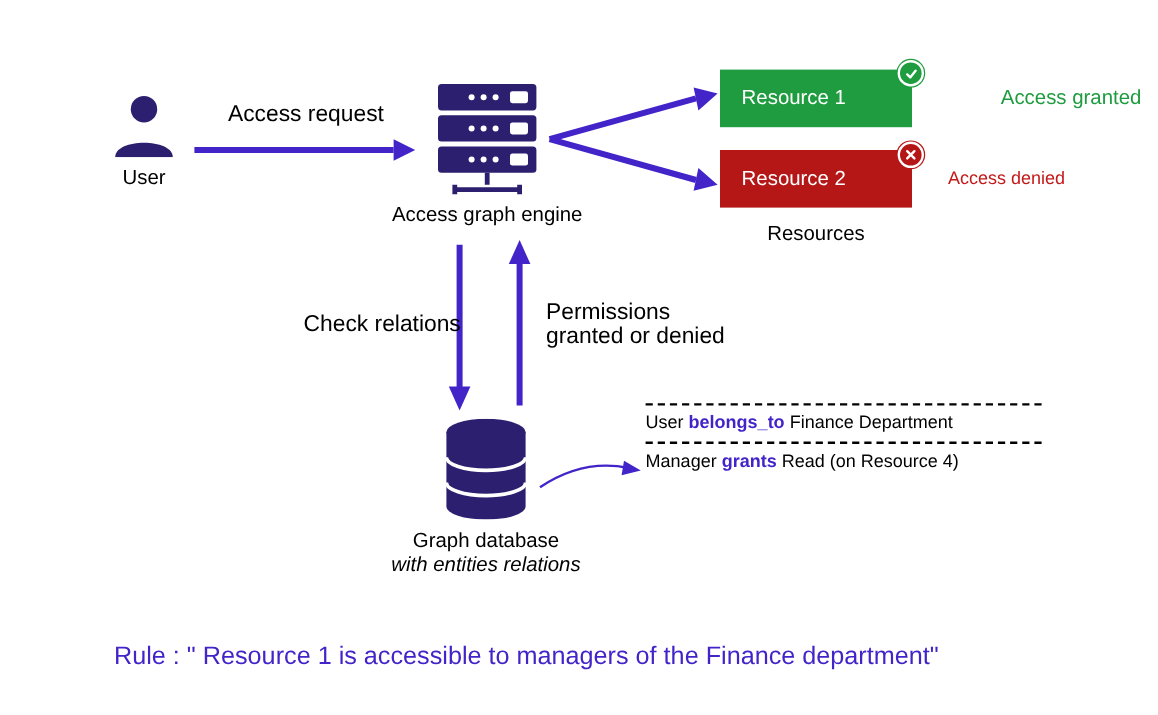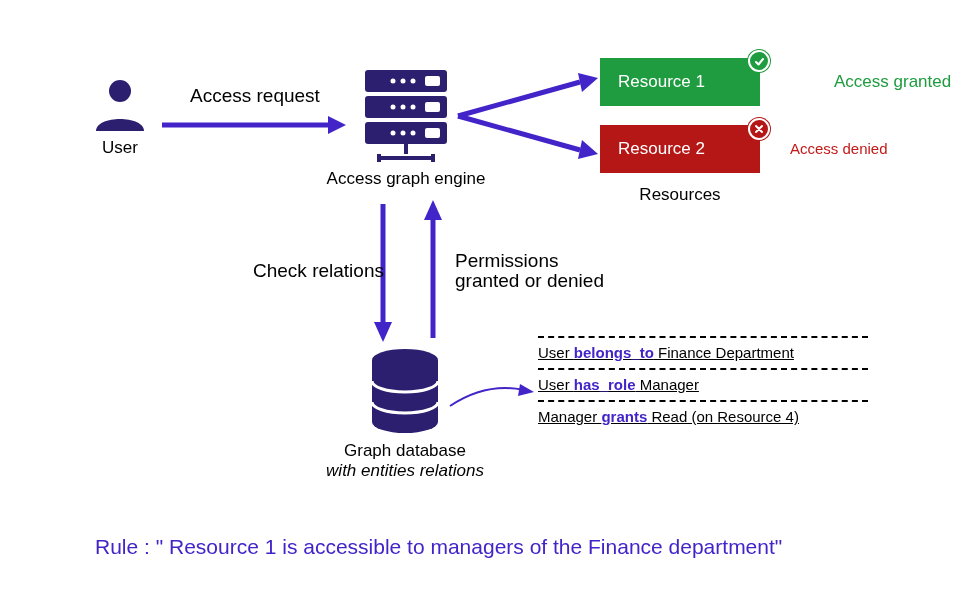--- a/index.html
+++ b/index.html
@@ -34,21 +34,20 @@
   .badge-ok { background: #1e9c3f; border: 2px solid #fff; box-shadow: 0 0 0 1px #1e9c3f; }
   .badge-x  { background: #b51717; border: 2px solid #fff; box-shadow: 0 0 0 1px #b51717; }
   .status-granted { color: #1e9c3f; font-size: 17px; }
   .status-denied  { color: #c41919; font-size: 15px; }
   .rule-text { color: #4224c9; font-size: 21px; }
   .relation-row {
     width: 330px;
     border-bottom: 2px dashed #000;
     padding: 6px 0 7px 0;
     font-size: 15px;
-    text-decoration: underline;
   }
   .relation-row.first {
     border-top: 2px dashed #000;
   }
   .relation-kw { color: #4224c9; font-weight: 700; }
   svg.icon { display: block; }
   .arrow-line { stroke: #4224c9; stroke-width: 5; fill: none; }
   .arrow-head { fill: #4224c9; }
   .thin-arrow { stroke: #4224c9; stroke-width: 2; fill: none; }
 </style>
@@ -149,23 +148,20 @@
 
 <svg class="abs" style="left:446px; top:378px;" width="90" height="40">
   <path d="M4 28 Q 40 4, 78 12" class="thin-arrow"></path>
   <polygon points="74,6 88,14 72,18" class="arrow-head"></polygon>
 </svg>
 
 <div class="abs" style="left:538px; top:336px;">
   <div class="relation-row first">
     <span>User </span><span class="relation-kw">belongs_to</span><span> Finance Department</span>
   </div>
-  <div class="relation-row">
-    <span>User </span><span class="relation-kw">has_role</span><span> Manager</span>
-  </div>
   <div class="relation-row" style="border-bottom:none;">
     <span>Manager </span><span class="relation-kw">grants</span><span> Read (on Resource 4)</span>
   </div>
 </div>
 
 <div class="abs rule-text" style="left:95px; top:535px;">
   <span>Rule : </span><span>" Resource 1 is accessible to managers of the Finance department"</span>
 </div>
 
 </body></html>

